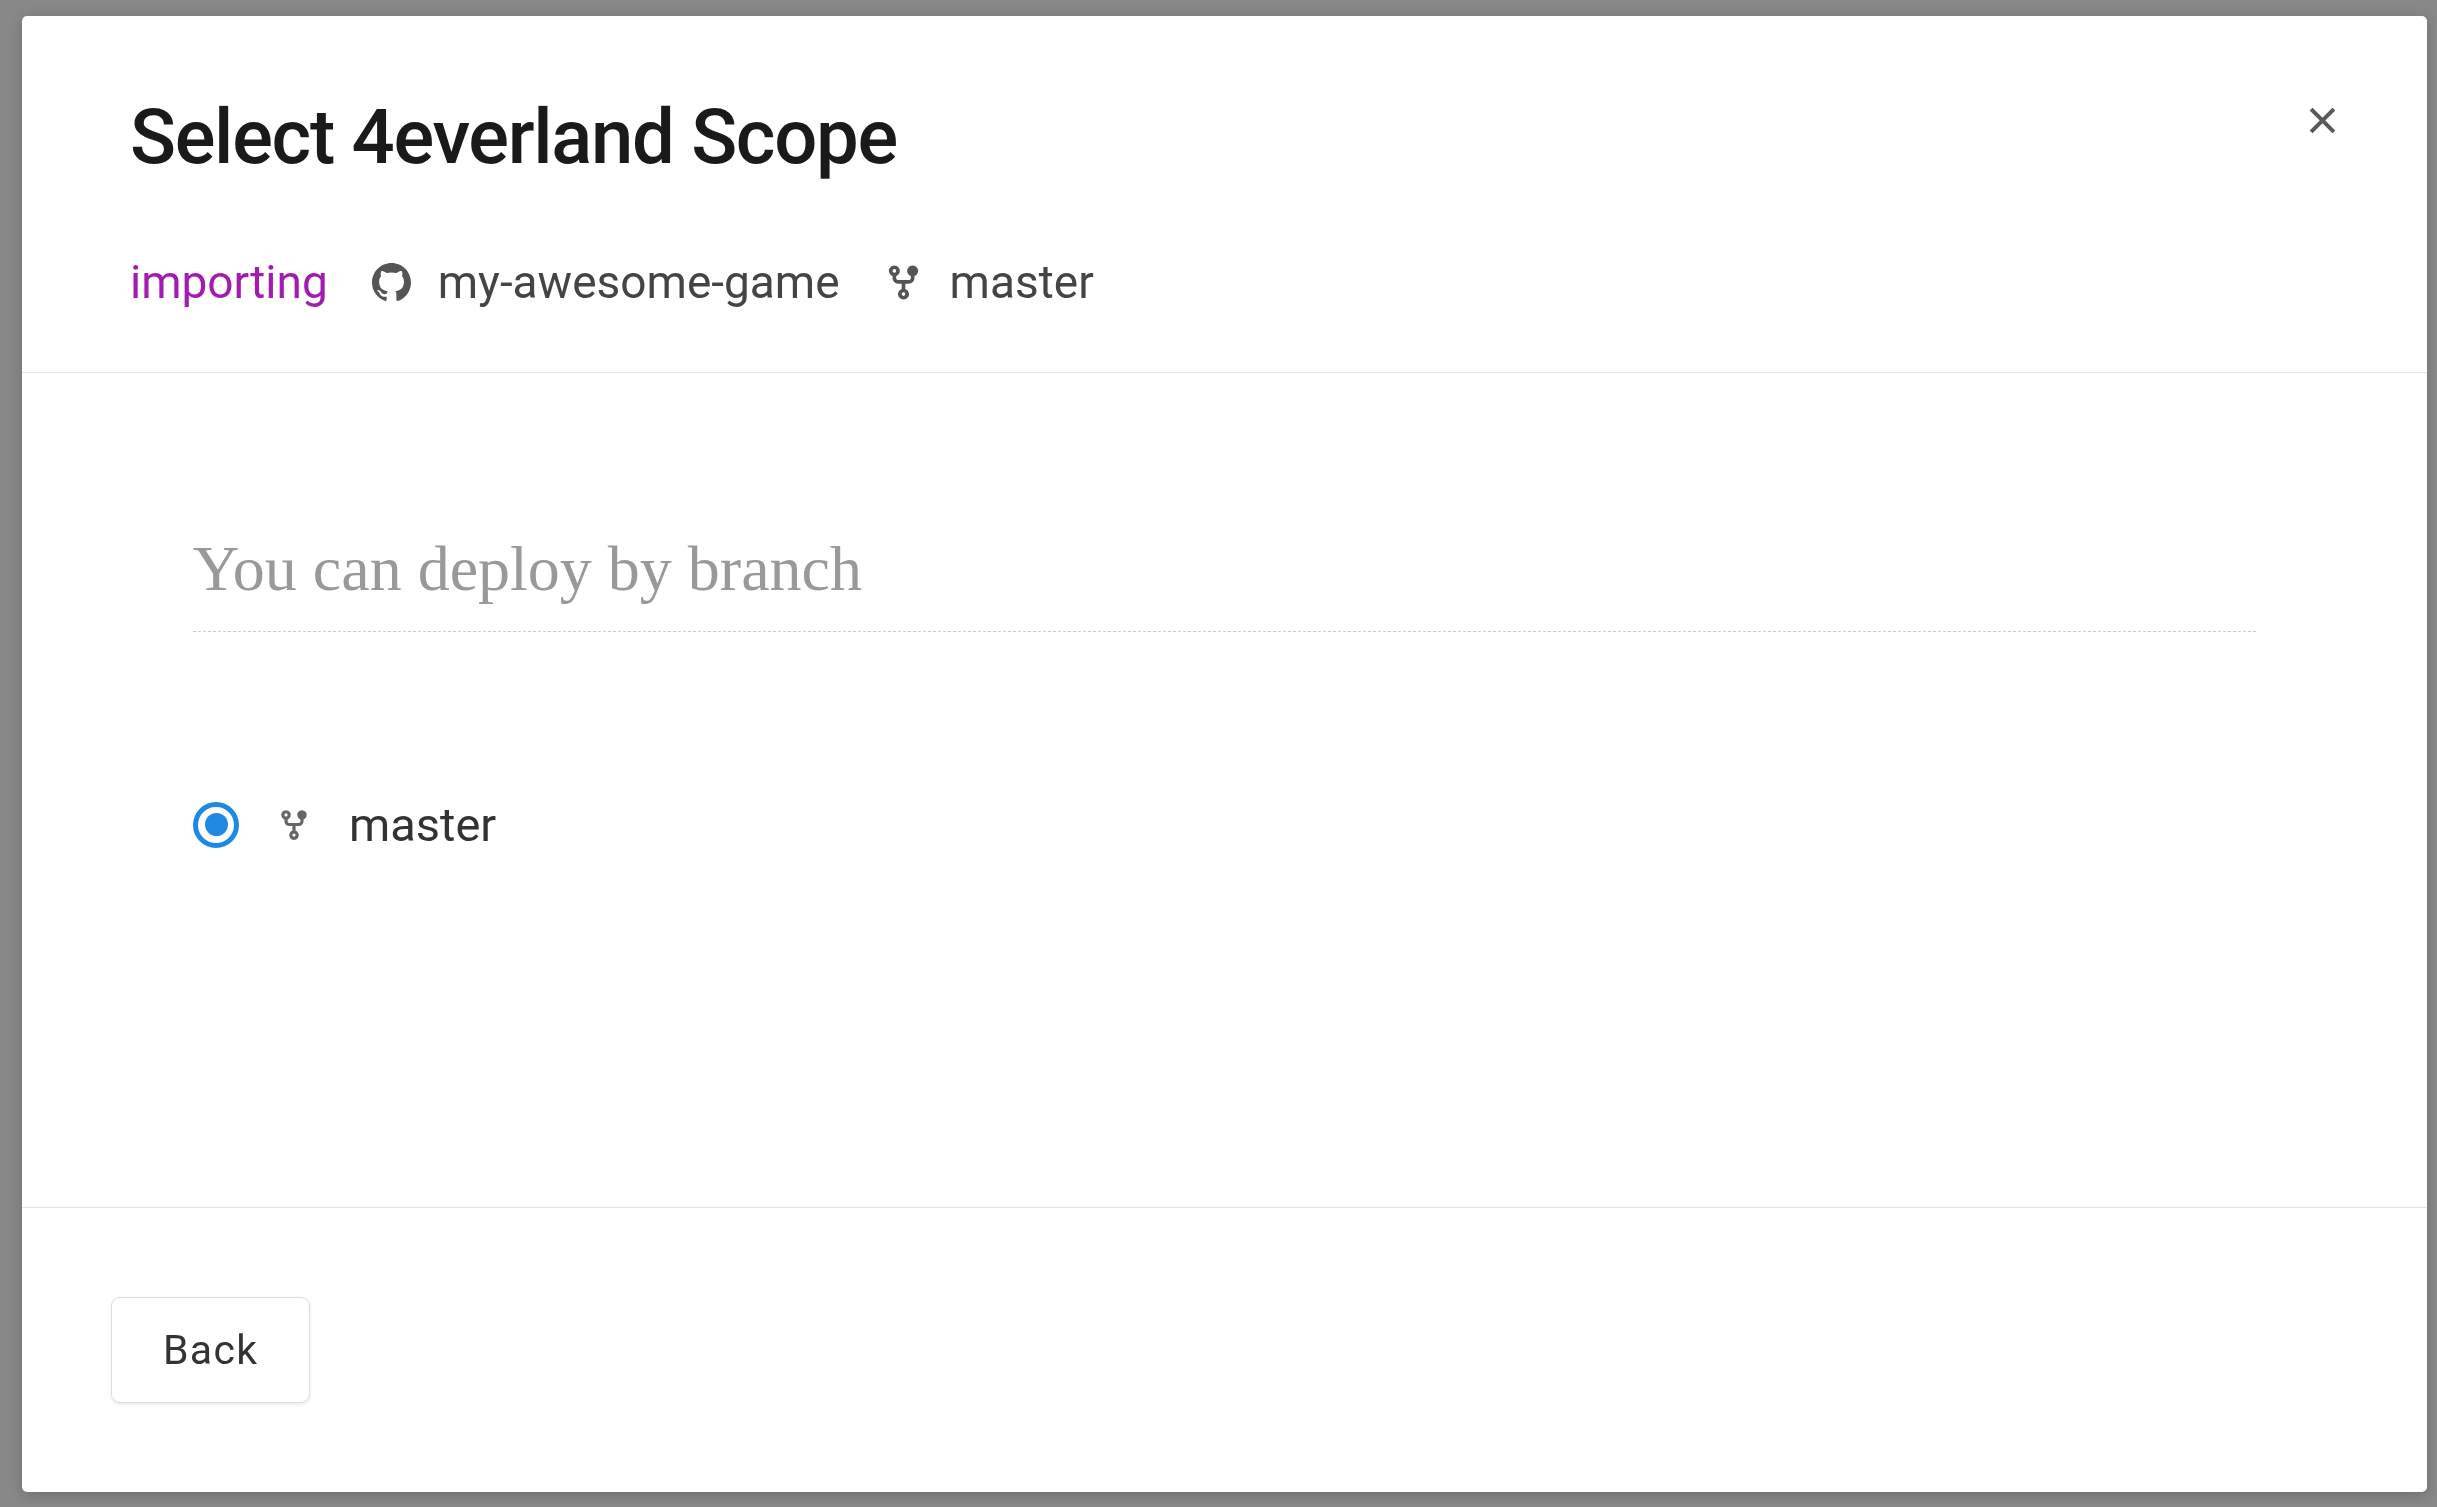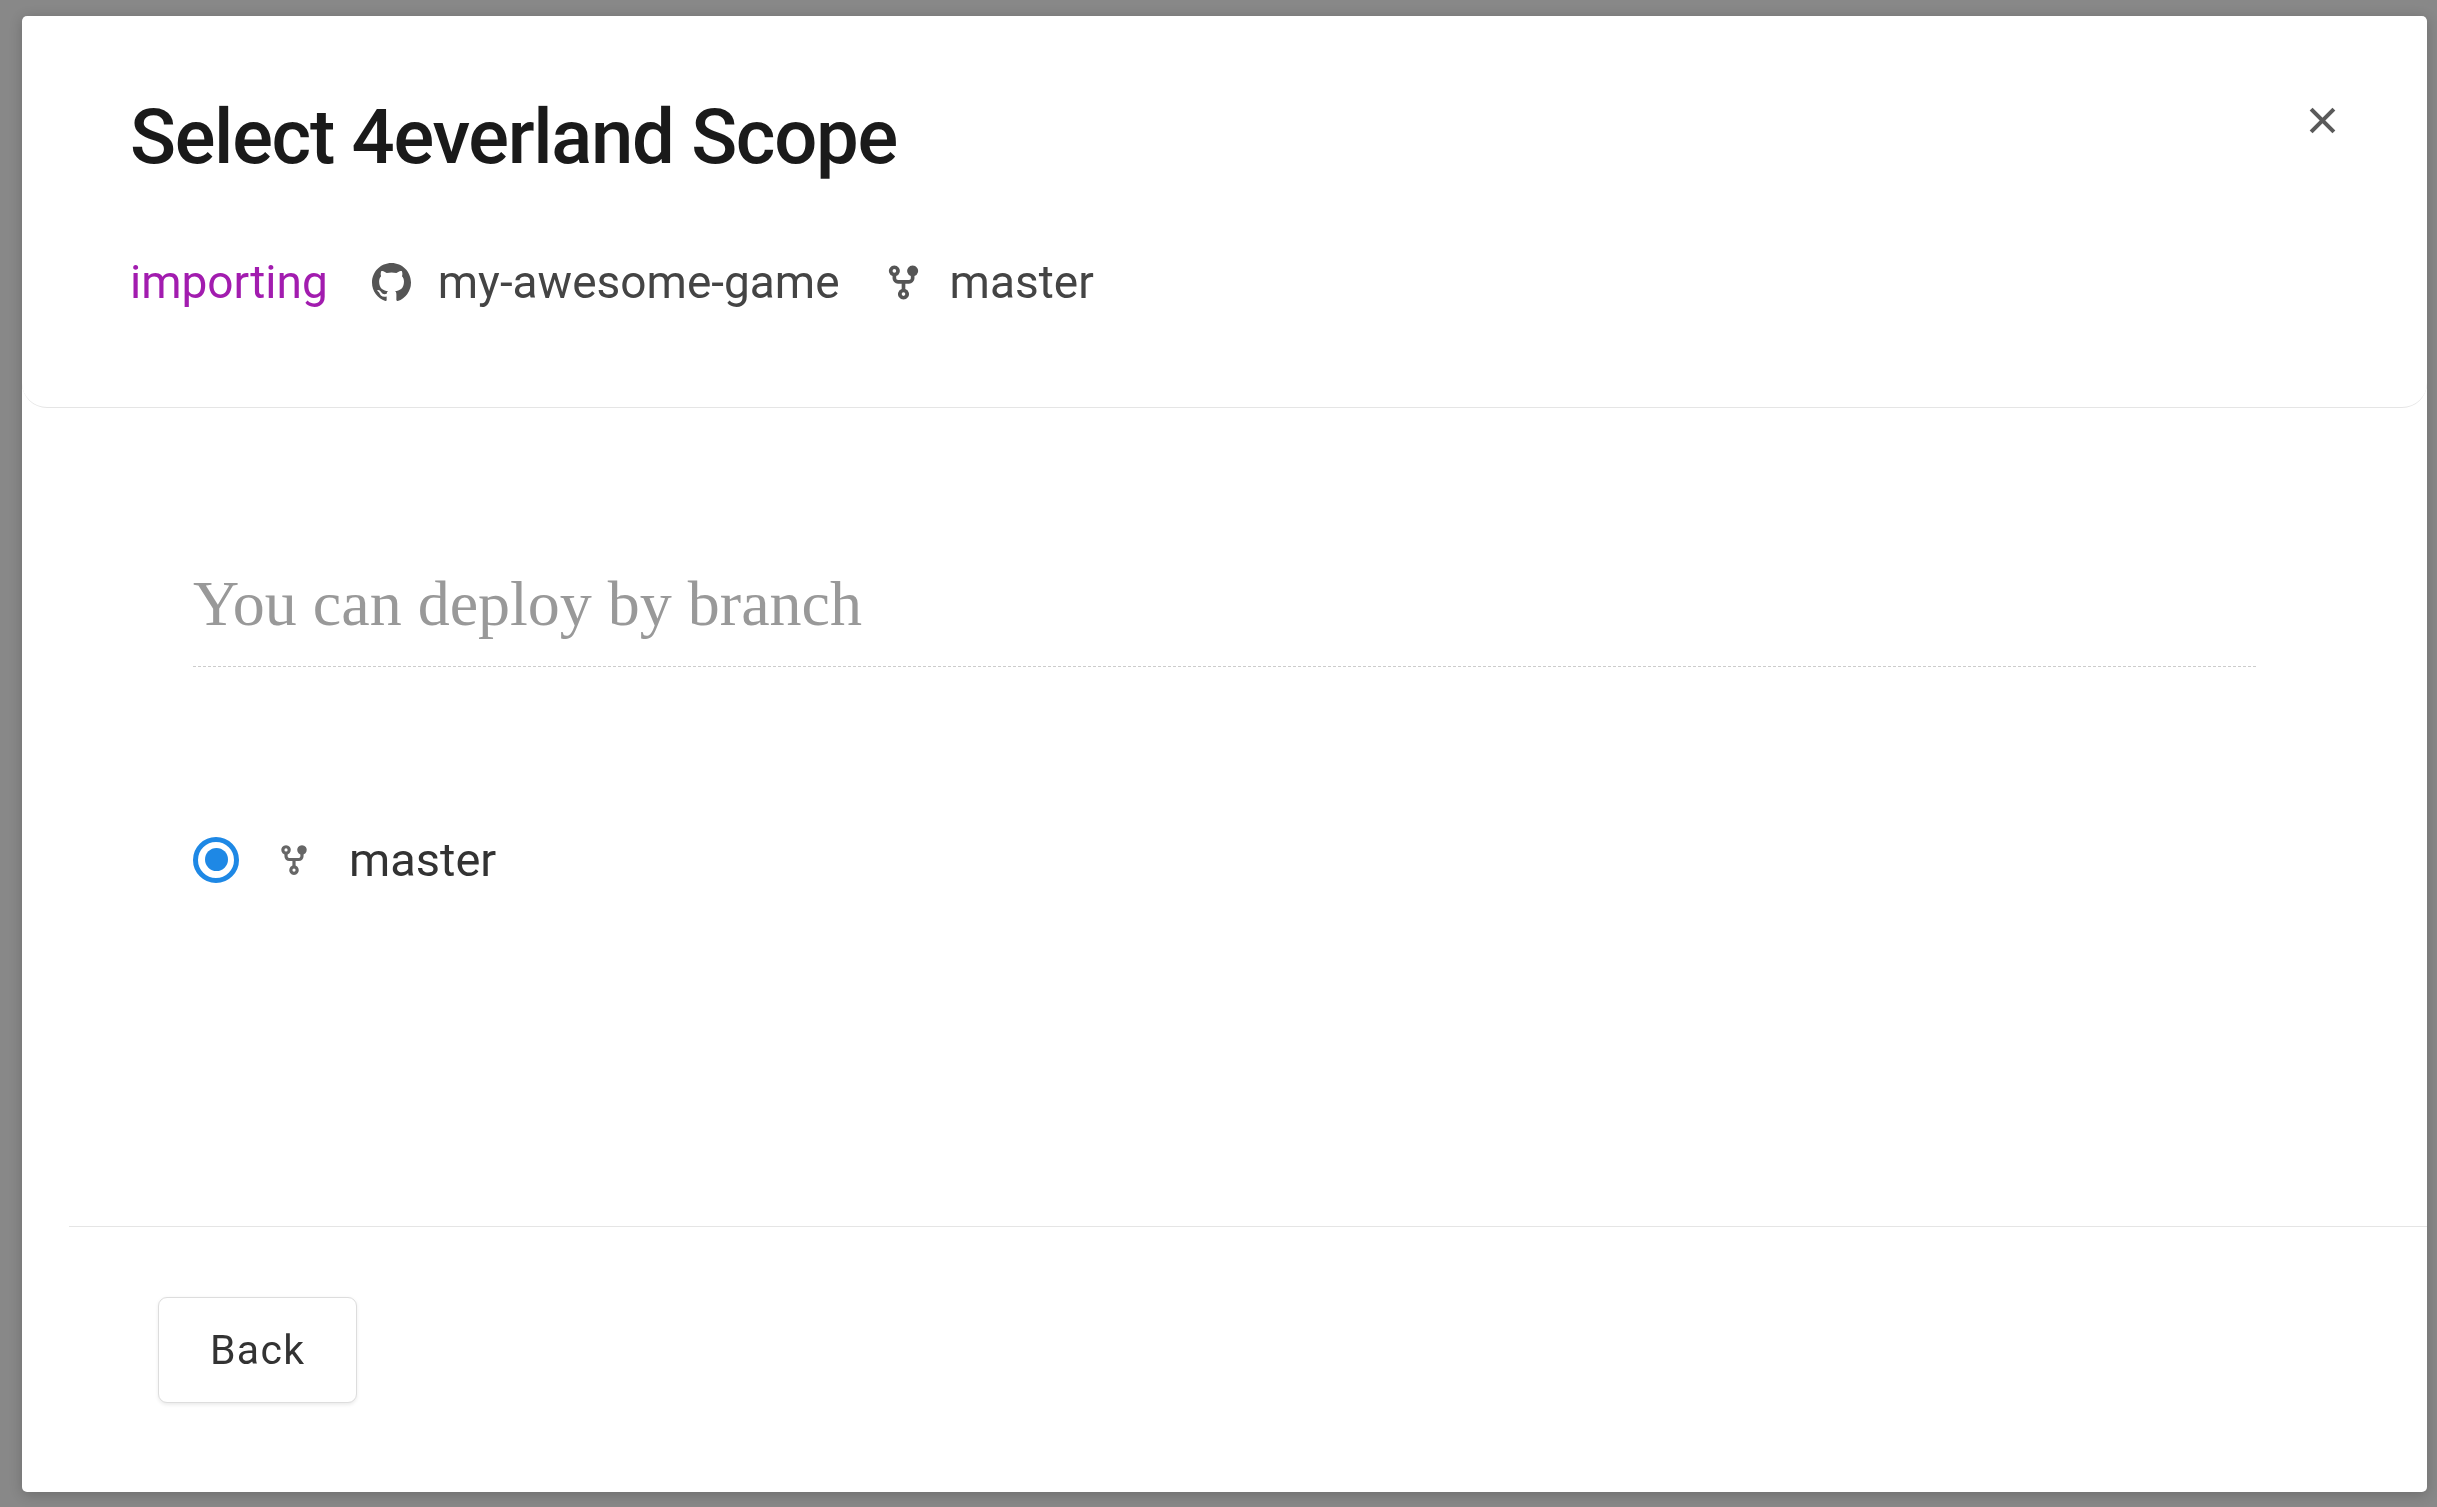--- a/index.html
+++ b/index.html
@@ -23,24 +23,23 @@
       right: 11.4px;
       bottom: 16px;
       background: #fff;
       border-radius: 5.1px;
       box-shadow: 0 2.5px 12.7px rgba(0,0,0,0.2);
       display: flex;
       flex-direction: column;
     }
     
     .modal-header {
-      padding: 76px 108px 98px 108px;
+      padding: 76px 108px 63px 108px;
       border-bottom: 1.3px solid #e5e5e5;
       position: relative;
-      border-radius: 25px;
     }
     
     .modal-title {
       font-size: 76px;
       font-weight: 500;
       color: #1a1a1a;
       letter-spacing: -1.3px;
       margin-bottom: 73px;
     }
     
@@ -161,25 +160,24 @@
       fill: #666;
     }
     
     .branch-label {
       font-size: 47px;
       color: #333;
     }
     
     .modal-footer {
       border-top: 1.3px solid #e5e5e5;
-      padding: 70px 102px 89px 89px;
+      padding: 89px 102px 89px 89px;
       display: flex;
       justify-content: space-between;
       align-items: center;
-      margin-left: 47px;
     }
     
     .btn {
       font-size: 41px;
       padding: 28px 51px;
       border-radius: 9px;
       cursor: pointer;
       font-family: inherit;
       letter-spacing: 1.3px;
     }

